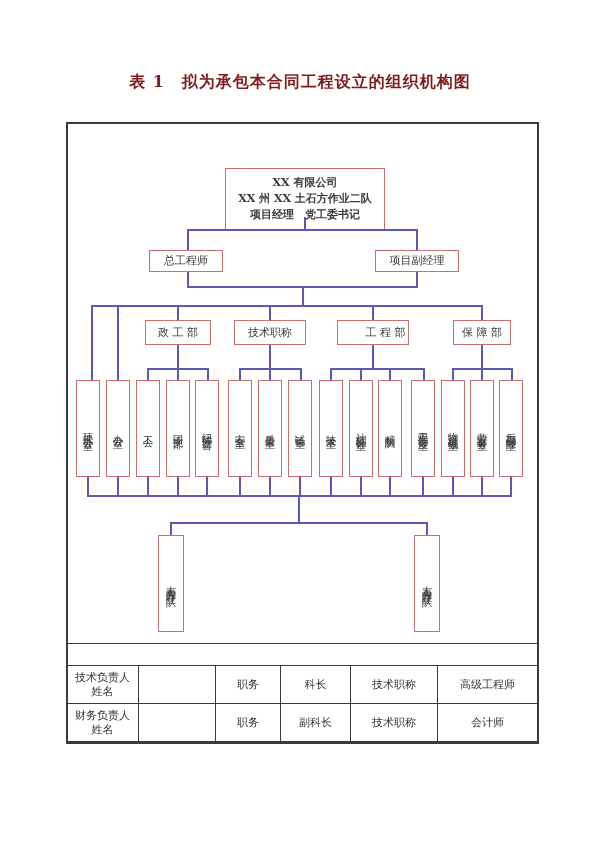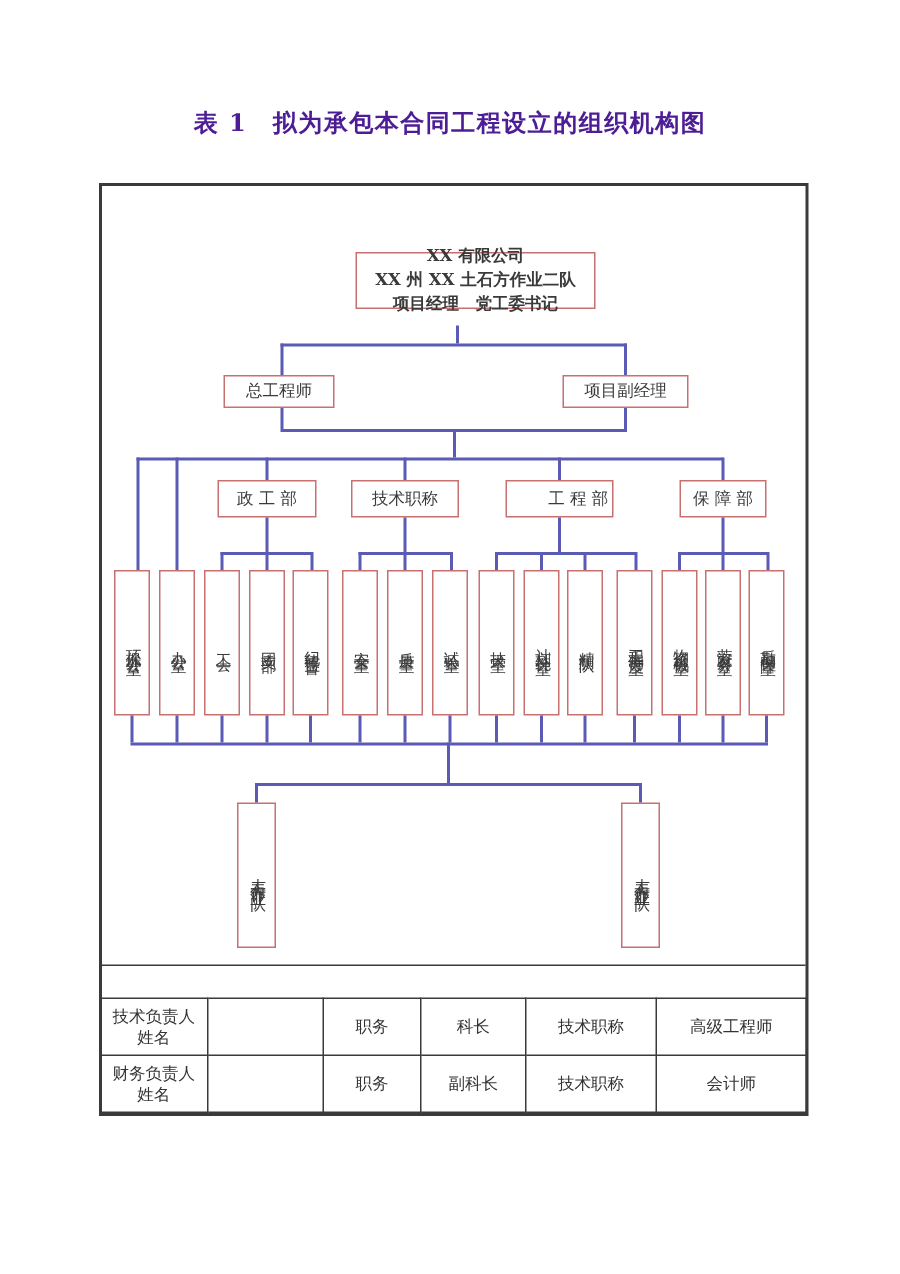--- a/index.html
+++ b/index.html
@@ -3,21 +3,21 @@
 <meta charset="utf-8">
 <style>
   html,body{margin:0;padding:0;background:#ffffff;}
   .page{
     position:relative;width:600px;height:849px;background:#ffffff;
     font-family:"DejaVu Serif","Liberation Serif",serif;color:#333;
     overflow:hidden;
   }
   .doc-title{
     position:absolute;left:0;top:72px;width:600px;text-align:center;
-    font-size:16px;font-weight:bold;color:#4c1d95;letter-spacing:1px;
+    font-size:16px;font-weight:bold;color:#7f1d1d;letter-spacing:1px;
   }
   .frame{
     position:absolute;left:66px;top:122px;width:469px;height:618px;
     border:2px solid #3a3a3a;background:#fff;
   }
   .chart-header{
     position:absolute;left:66px;top:124px;width:471px;height:26px;
     border-bottom:1.5px solid #3a3a3a;display:flex;align-items:center;justify-content:center;
     font-size:12px;letter-spacing:2px;color:#333;
   }
@@ -49,21 +49,21 @@
 </style>
 </head>
 <body>
 
 <div class="page">
 
   <div class="doc-title">表 1　拟为承包本合同工程设立的组织机构图</div>
 
   <div class="frame"></div>
 
-  <div class="rbox root-box" style="left:237px;top:168px;width:160px;height:38px;">
+  <div class="rbox root-box" style="left:225px;top:168px;width:160px;height:62px;">
     <div>XX 有限公司</div>
     <div>XX 州 XX 土石方作业二队</div>
     <div>项目经理　党工委书记</div>
   </div>
 
   <div class="rbox" style="left:149px;top:250px;width:74px;height:22px;text-align:center;">总工程师</div>
   <div class="rbox" style="left:375px;top:250px;width:84px;height:22px;">项目副经理</div>
 
   <div class="rbox" style="left:145px;top:320px;width:66px;height:25px;">政 工 部</div>
   <div class="rbox" style="left:234px;top:320px;width:72px;height:25px;">技术职称</div>

